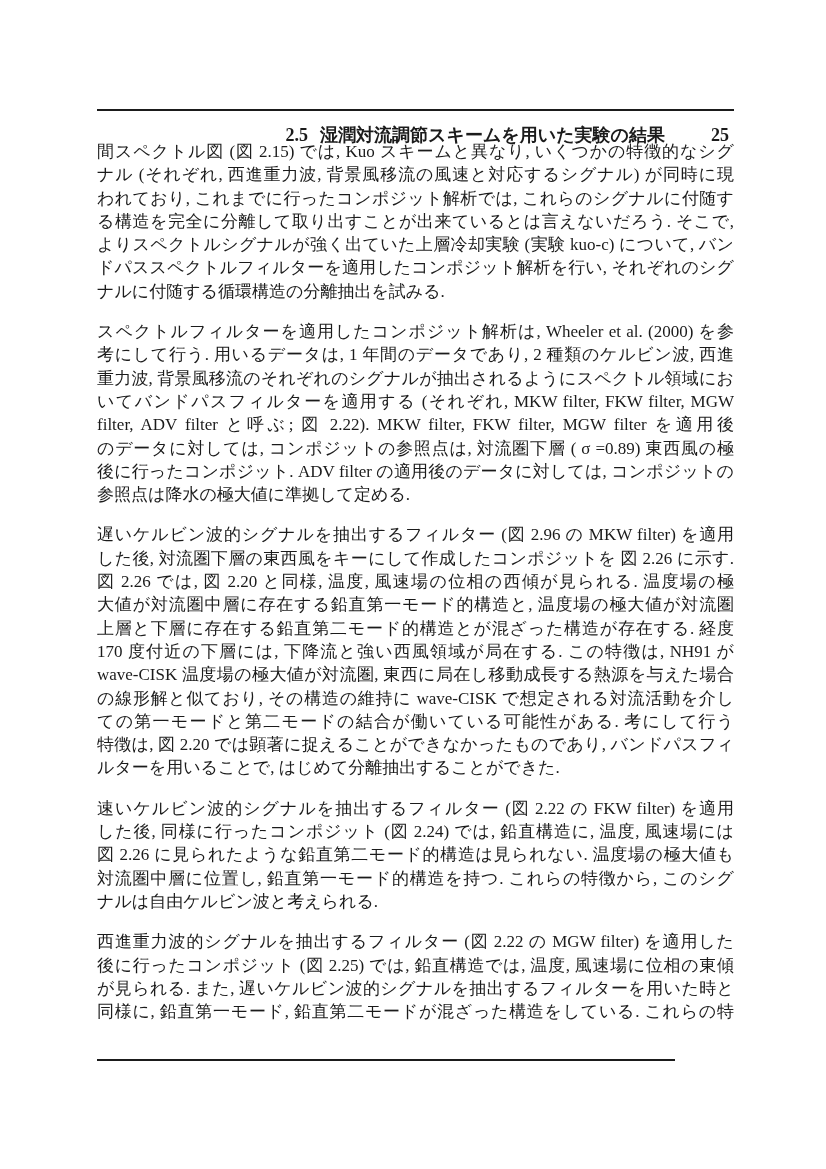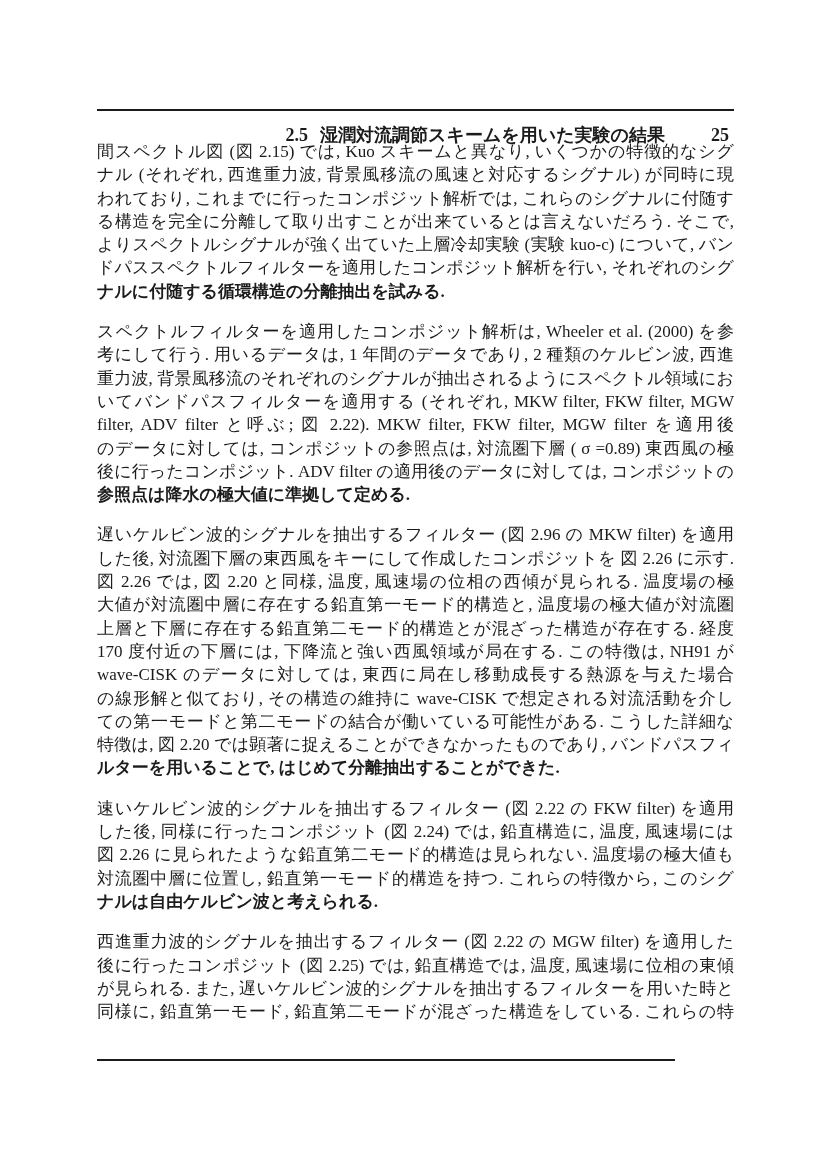--- a/index.html
+++ b/index.html
@@ -59,21 +59,20 @@
   }
   .line {
     height: 23.3px;
     line-height: 23.3px;
     overflow: hidden;
     text-align: justify;
     text-align-last: justify;
   }
   .line.last {
     text-align-last: left;
-    font-weight: bold;
   }
   .footnote-rule {
     position: absolute;
     top: 1059px;
     left: 97px;
     width: 578px;
     height: 2px;
     background: #1b1b1b;
   }
 </style>
@@ -110,23 +109,23 @@
         <div class="line">後に行ったコンポジット. ADV filter の適用後のデータに対しては, コンポジットの</div>
         <div class="line last">参照点は降水の極大値に準拠して定める.</div>
       </div>
       <div class="paragraph">
         <div class="line">遅いケルビン波的シグナルを抽出するフィルター (図 2.96 の MKW filter) を適用</div>
         <div class="line">した後, 対流圏下層の東西風をキーにして作成したコンポジットを 図 2.26 に示す.</div>
         <div class="line">図 2.26 では, 図 2.20 と同様, 温度, 風速場の位相の西傾が見られる. 温度場の極</div>
         <div class="line">大値が対流圏中層に存在する鉛直第一モード的構造と, 温度場の極大値が対流圏</div>
         <div class="line">上層と下層に存在する鉛直第二モード的構造とが混ざった構造が存在する. 経度</div>
         <div class="line">170 度付近の下層には, 下降流と強い西風領域が局在する. この特徴は, NH91 が</div>
-        <div class="line">wave-CISK のデータに対しては, 東西に局在し移動成長する熱源を与えた場合</div>
+        <div class="line">wave-CISK 温度場の極大値が対流圏, 東西に局在し移動成長する熱源を与えた場合</div>
         <div class="line">の線形解と似ており, その構造の維持に wave-CISK で想定される対流活動を介し</div>
-        <div class="line">ての第一モードと第二モードの結合が働いている可能性がある. こうした詳細な</div>
+        <div class="line">ての第一モードと第二モードの結合が働いている可能性がある. 考にして行う</div>
         <div class="line">特徴は, 図 2.20 では顕著に捉えることができなかったものであり, バンドパスフィ</div>
         <div class="line last">ルターを用いることで, はじめて分離抽出することができた.</div>
       </div>
       <div class="paragraph">
         <div class="line">速いケルビン波的シグナルを抽出するフィルター (図 2.22 の FKW filter) を適用</div>
         <div class="line">した後, 同様に行ったコンポジット (図 2.24) では, 鉛直構造に, 温度, 風速場には</div>
         <div class="line">図 2.26 に見られたような鉛直第二モード的構造は見られない. 温度場の極大値も</div>
         <div class="line">対流圏中層に位置し, 鉛直第一モード的構造を持つ. これらの特徴から, このシグ</div>
         <div class="line last">ナルは自由ケルビン波と考えられる.</div>
       </div>

